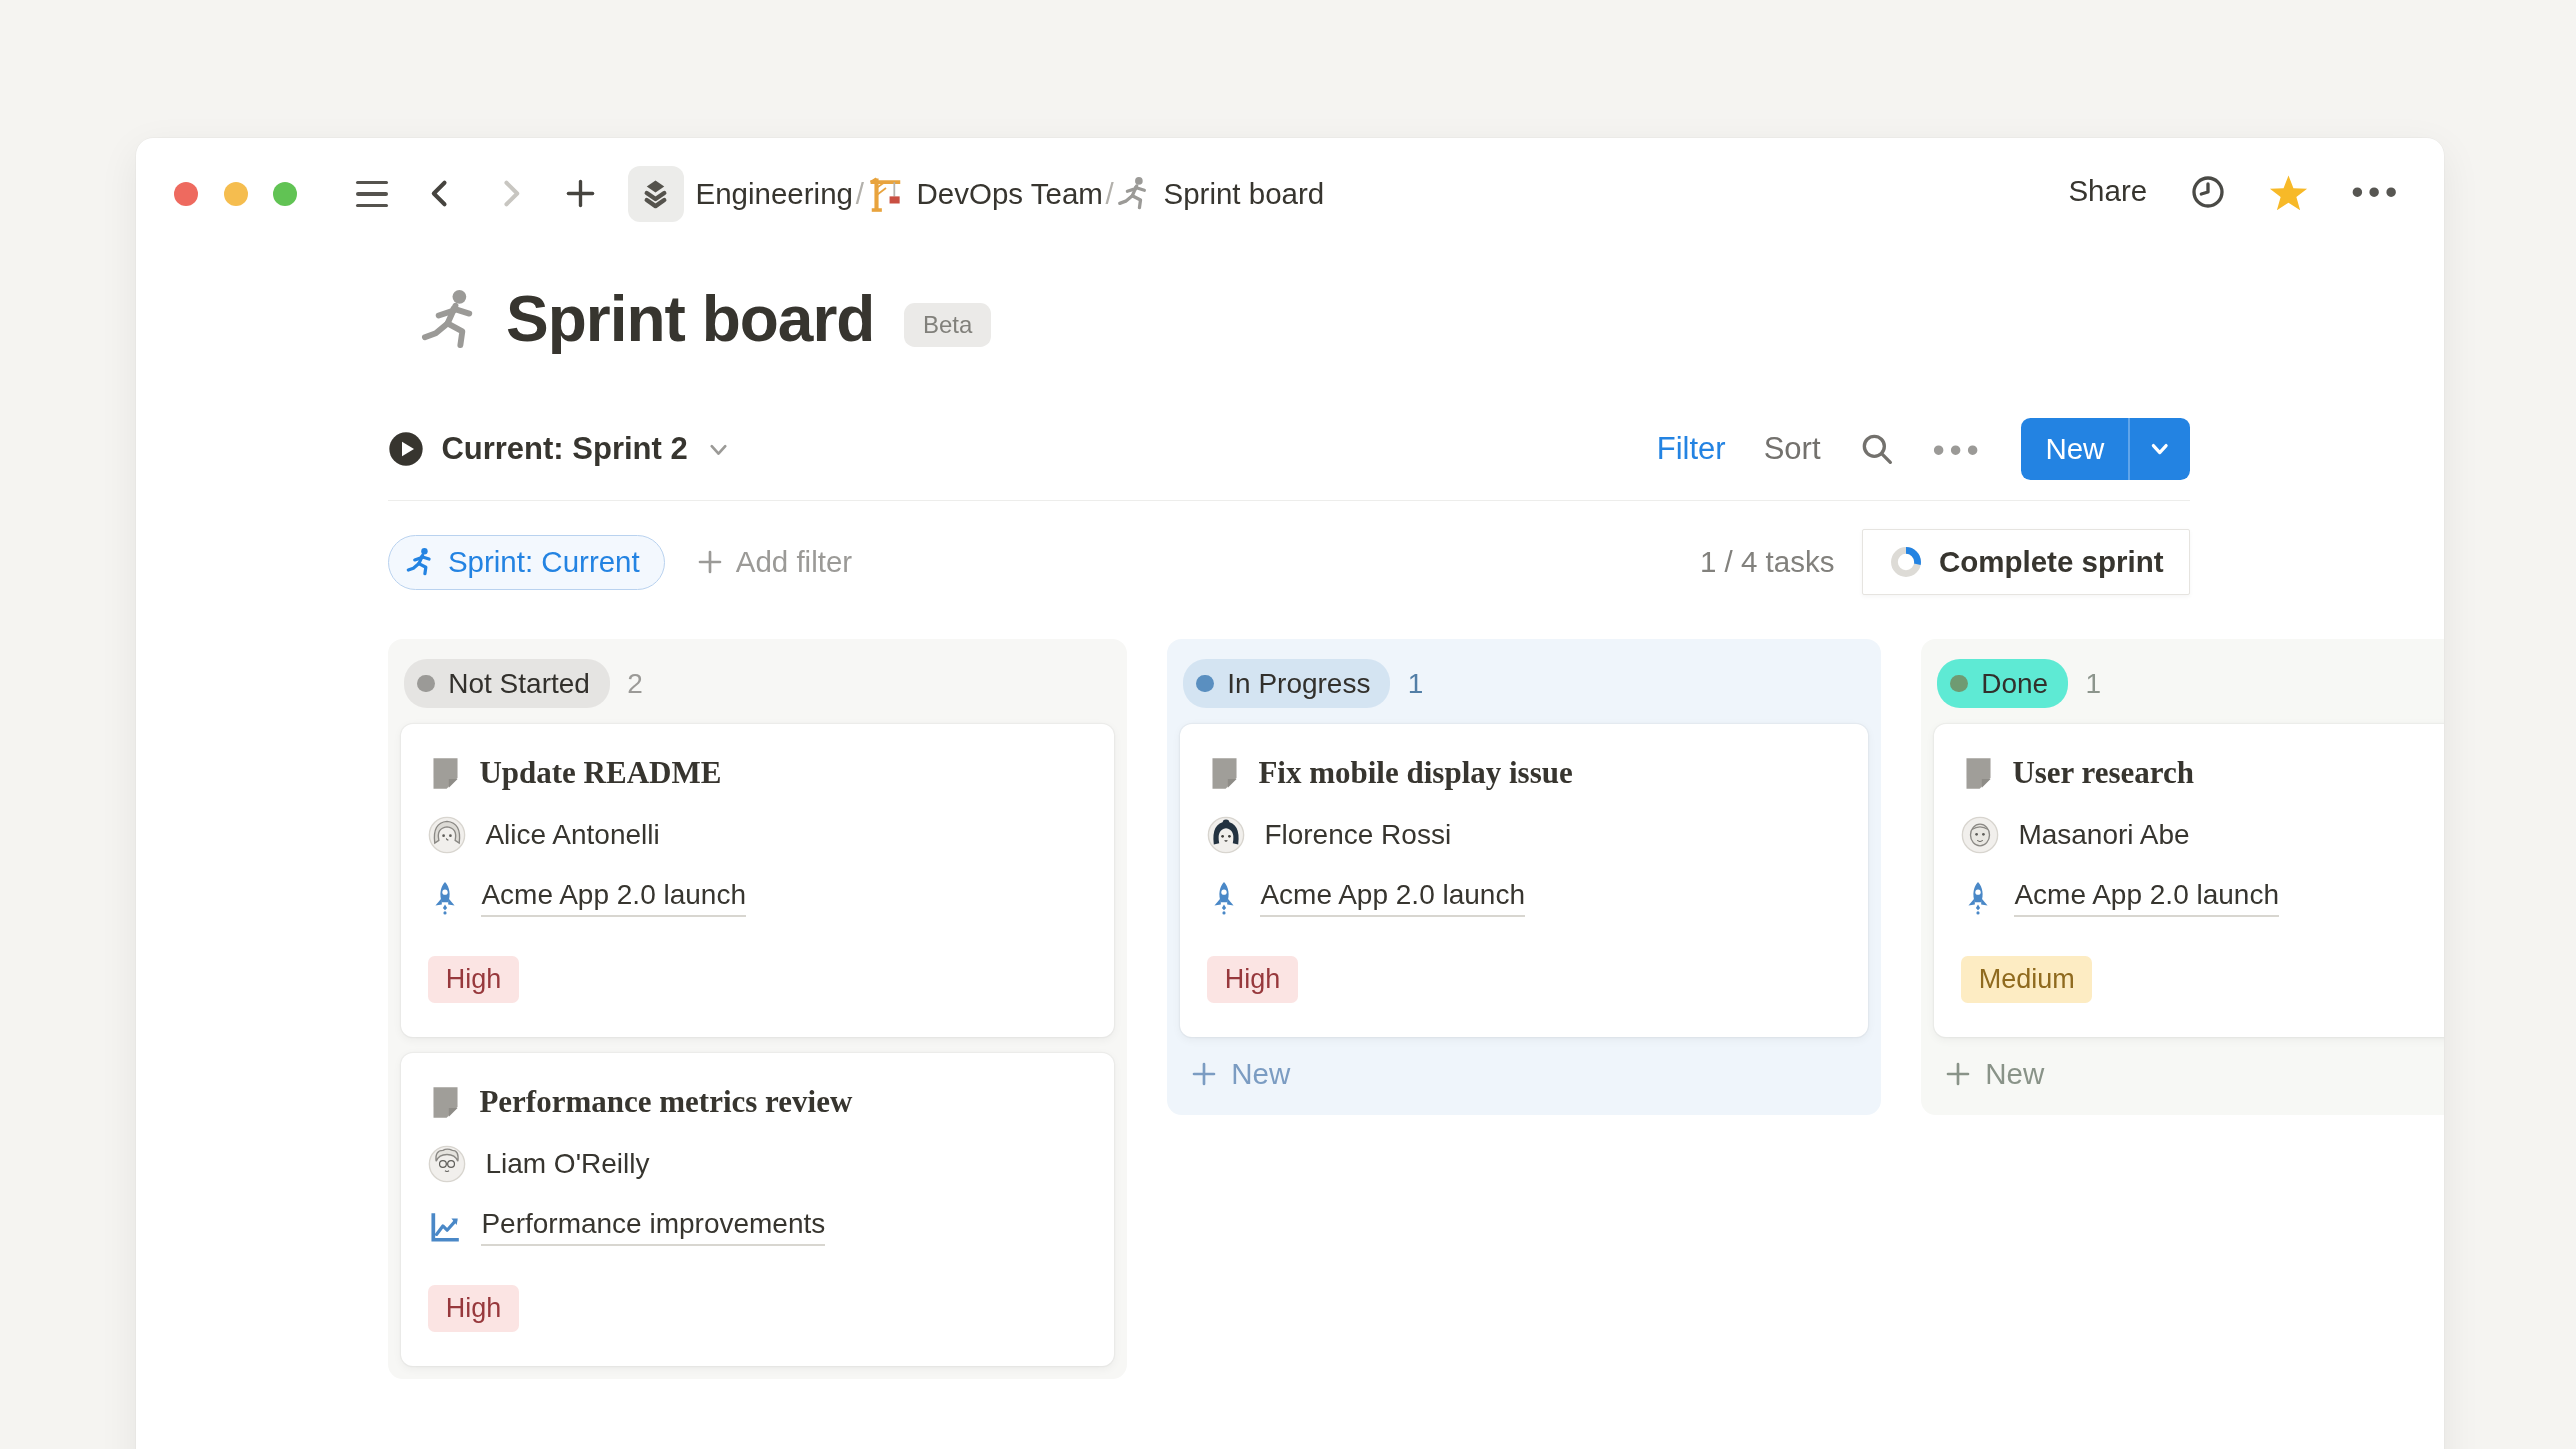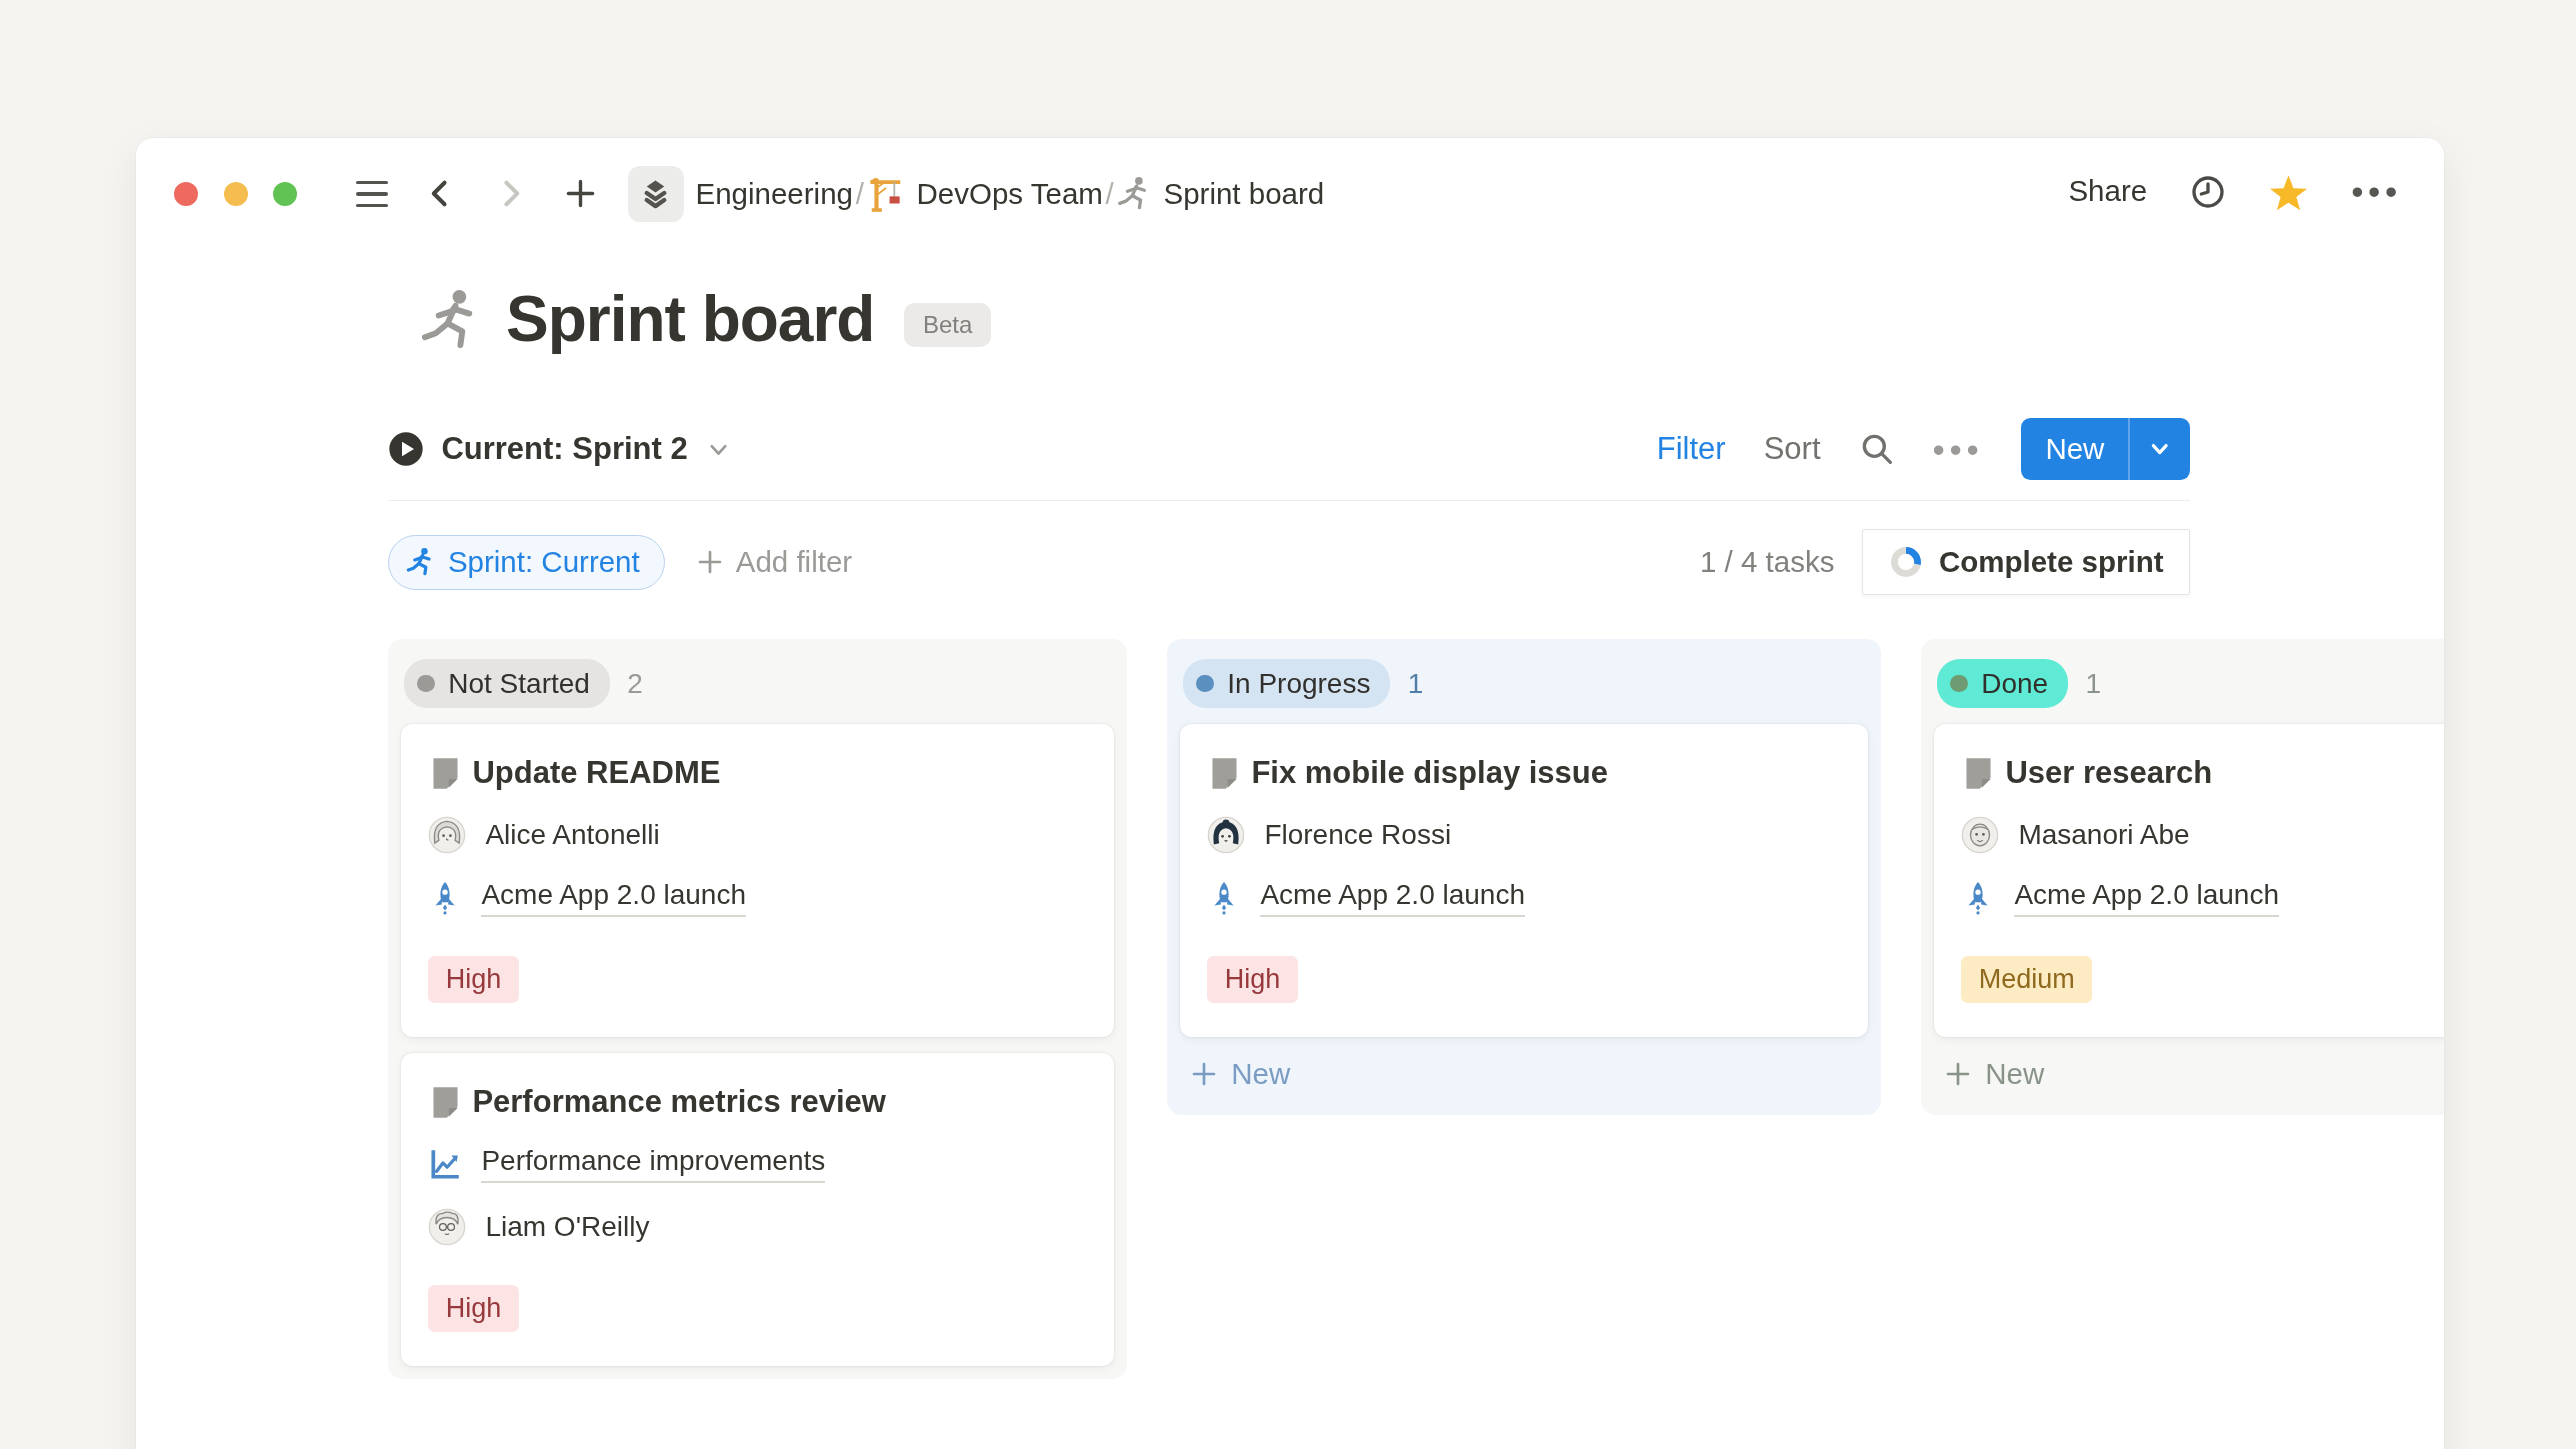--- a/index.html
+++ b/index.html
@@ -85,22 +85,22 @@
   .dot-blue  { background:#5a8fc0; }
   .dot-green { background:#6f9b72; }
   .count { font-size:28px; }
   .count-gray  { color:#9b9a97; }
   .count-blue  { color:#527ea6; }
   .count-green { color:#8c958c; }
   .cards { display:flex; flex-direction:column; gap:16px; }
   .card { background:#fff; border-radius:12px; padding:31px 27px 34px;
           box-shadow:0 0 0 1.3px rgba(15,15,15,0.03), 0 2.7px 9.4px rgba(15,15,15,0.05);
           cursor:pointer; }
-  .card-title { display:flex; align-items:center; gap:9px; font-size:31px;
-                font-weight:600; color:#37352f; }
+  .card-title { display:flex; align-items:center; gap:16px; font-size:31px;
+                font-weight:600; color:#37352f;font-family:Liberation Serif, serif; }
   .card-row { display:flex; align-items:center; gap:19px; margin-top:25px;
               font-size:28px; color:#37352f; }
   .project-link { border-bottom:2px solid #d8d6d0; padding-bottom:4px;
                   font-weight:500; cursor:pointer; }
   .priority { display:inline-block; margin-top:39px; padding:8px 17.4px;
               border-radius:6.7px; font-size:27px; font-weight:500; }
   .p-high   { background:#fbe4e3; color:#97383c; }
   .p-medium { background:#fdecc3; color:#8f6a1e; }
   .add-new { display:flex; align-items:center; gap:13.4px; font-size:29.5px;
              padding:20px 9.4px 10.7px; cursor:pointer; }
@@ -343,42 +343,42 @@
           <div class="card-title">
             <span>
               <svg width="35" height="35" viewBox="0 0 64 64">
                   <path d="M10 4 h44 v36 l-20 20 h-24 z" fill="#a09e99"></path>
                   <path d="M56 44 l-16 16 v-16 z" fill="#8e8c87" transform="translate(-2,-2)"></path>
                 </svg>
             </span>
             <span>Performance metrics review</span>
           </div>
           <div class="card-row">
-            <span>
-              <svg width="34" height="34" viewBox="0 0 64 64">
-                <polyline points="10,6 10,56 58,56" fill="none" stroke="#4a88c7" stroke-width="7"></polyline>
-                <polyline points="16,46 28,30 36,38 52,20" fill="none" stroke="#4a88c7" stroke-width="6" stroke-linecap="round" stroke-linejoin="round"></polyline>
-                <polygon points="44,16 56,16 54,28" fill="#4a88c7"></polygon>
-              </svg>
-            </span>
-            <span class="project-link">Performance improvements</span>
-          </div>
-          <div class="card-row">
             <span class="avatar">
               <svg width="38" height="38" viewBox="0 0 56 56">
                 <circle cx="28" cy="28" r="26" fill="#f1efec" stroke="#d8d5cf" stroke-width="2"></circle>
                 <path d="M12 24 Q10 8 22 8 Q28 4 36 8 Q46 8 44 24 Q40 14 28 14 Q16 14 12 24 Z" fill="#e5e3de" stroke="#8a8884" stroke-width="2"></path>
                 <circle cx="22" cy="28" r="5" fill="none" stroke="#5f5e5a" stroke-width="1.8"></circle>
                 <circle cx="34" cy="28" r="5" fill="none" stroke="#5f5e5a" stroke-width="1.8"></circle>
                 <line x1="27" y1="28" x2="29" y2="28" stroke="#5f5e5a" stroke-width="1.8"></line>
                 <path d="M25 38 q3 2 6 0" fill="none" stroke="#5f5e5a" stroke-width="1.6"></path>
               </svg>
             </span>
             <span>Liam O'Reilly</span>
           </div>
+          <div class="card-row">
+            <span>
+              <svg width="34" height="34" viewBox="0 0 64 64">
+                <polyline points="10,6 10,56 58,56" fill="none" stroke="#4a88c7" stroke-width="7"></polyline>
+                <polyline points="16,46 28,30 36,38 52,20" fill="none" stroke="#4a88c7" stroke-width="6" stroke-linecap="round" stroke-linejoin="round"></polyline>
+                <polygon points="44,16 56,16 54,28" fill="#4a88c7"></polygon>
+              </svg>
+            </span>
+            <span class="project-link">Performance improvements</span>
+          </div>
           <span class="priority p-high">High</span>
         </div>
       </div>
     </div>
 
     <div class="column col-in-progress">
       <div class="col-header">
         <div class="status-pill pill-blue">
           <span class="dot dot-blue"></span>
           <span>In Progress</span>

